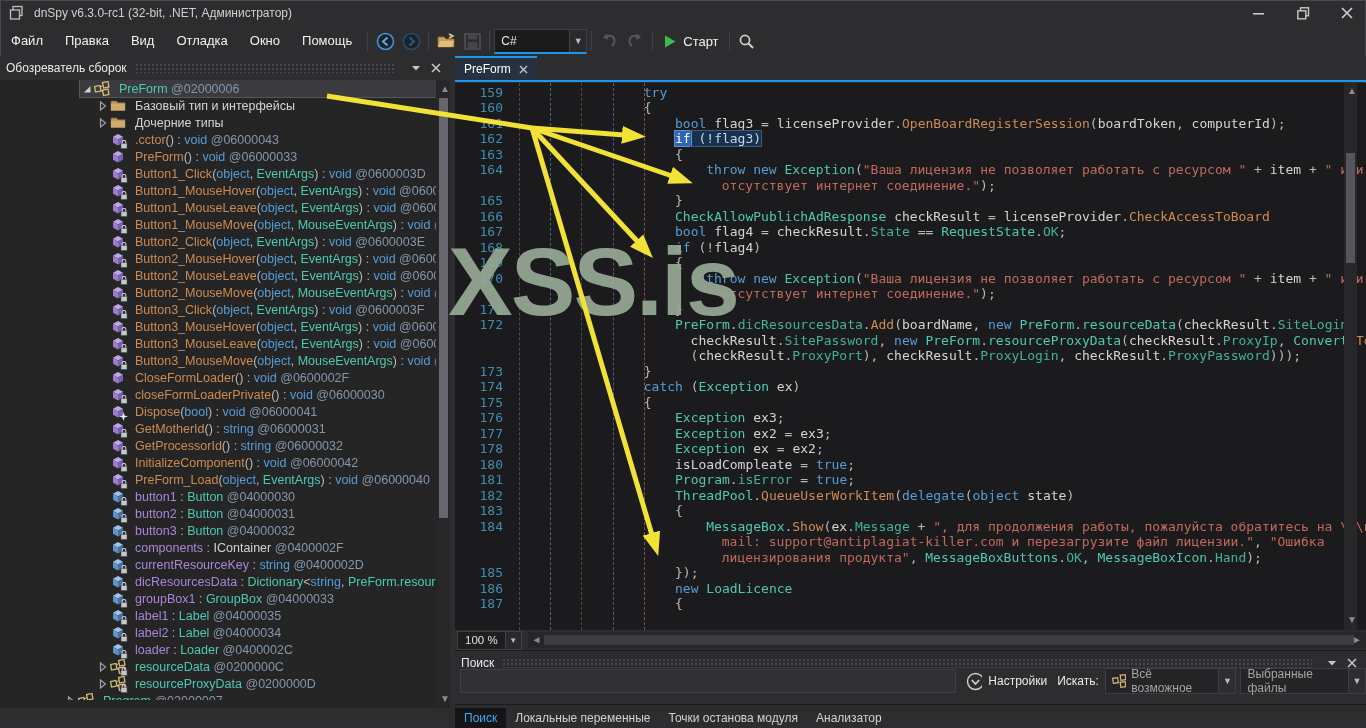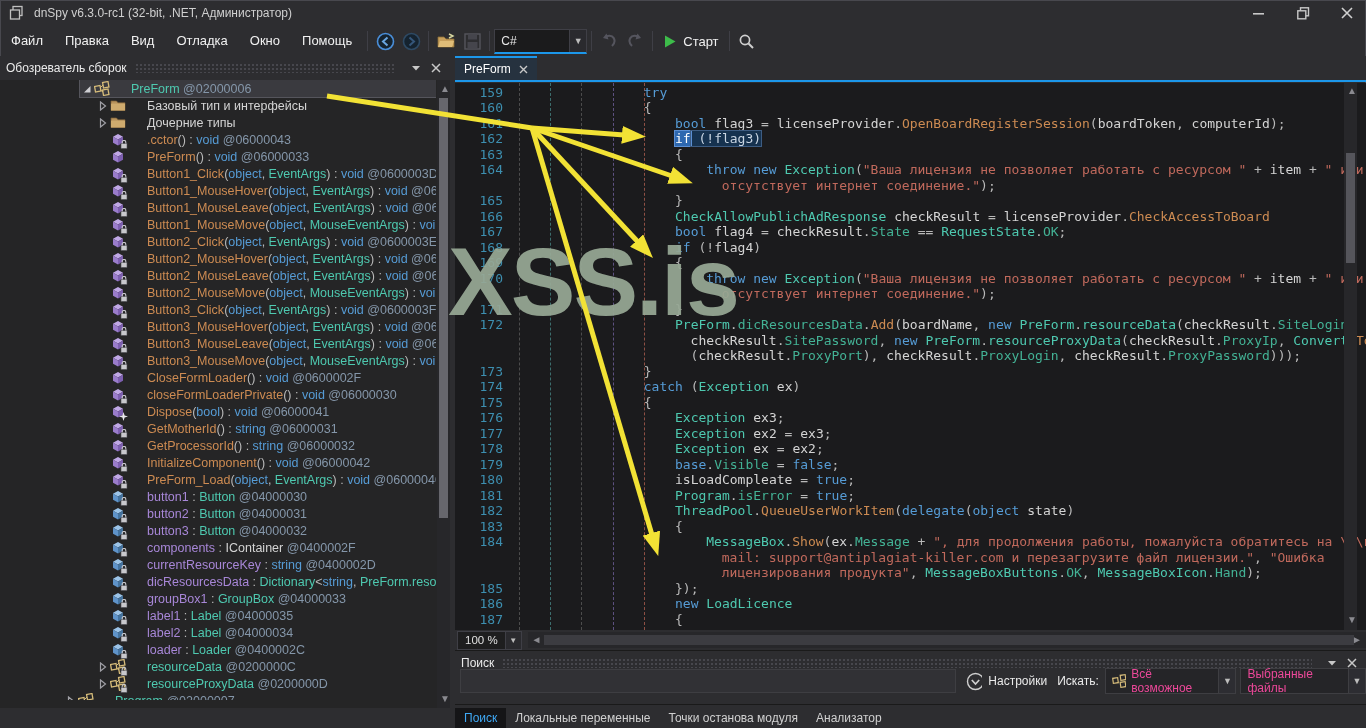--- a/index.html
+++ b/index.html
@@ -24,21 +24,21 @@
   .explorer{position:absolute;left:0;top:56px;width:450px;height:672px;background:#252526;}
   .pane-hdr{height:24px;display:flex;align-items:center;background:#2d2d30;padding:0 6px;font-size:12px;color:#eaeaea;}
   .dot-fill{flex:1;height:10px;margin:0 8px;background-image:radial-gradient(circle,#47474d 1px,transparent 1.3px);background-size:4px 4px;}
   .hicon{width:16px;height:16px;display:flex;align-items:center;justify-content:center;margin-left:4px;cursor:pointer;}
   .tree{position:absolute;left:0;top:24px;width:436px;height:620px;overflow:hidden;background:#252526;}
   .trow{display:flex;height:17px;align-items:center;font-size:12.5px;white-space:nowrap;cursor:pointer;}
   .trow-inner{display:flex;align-items:center;height:17px;flex:1;}
   .trow-inner.sel{background:#3a3a3f;outline:1px solid #55555c;}
   .exp{width:14px;height:14px;flex:0 0 14px;display:flex;align-items:center;justify-content:center;}
   .ticon{width:17px;height:16px;flex:0 0 17px;position:relative;}
-  .tlabel{margin-left:20px;}
+  .tlabel{margin-left:8px;}
   
   .tok-kw{color:#569cd6}.tok-ty,.tok-tt{color:#4ec9b0}.tok-m{color:#cd8b52}
   .tok-s{color:#c0695c}.tok-id{color:#d4d4d4}.tok-pr{color:#43b295}
   .tok-p{color:#b9b9b9}.tok-tf{color:#a887d8}.tok-ta{color:#8496a9}.tok-tx{color:#d4d4d4}
   .tok-selkw{background:#2e68b0;color:#fff;outline:1px solid #5b8fd4;}
   .tok-selrest{background:#16324f;color:#c9d5e2;outline:1px solid #3d5c82;}
   
   .vscroll{position:absolute;background:#27272a;}
   .hscroll{position:absolute;background:#27272a;}
   .thumb{position:absolute;background:#66666c;}
@@ -59,21 +59,21 @@
   .zoomrow{position:absolute;left:455px;top:630px;width:911px;height:20px;background:#2d2d30;display:flex;align-items:center;}
   .zoombox{display:flex;align-items:center;height:17px;margin-left:2px;background:#1e1e1f;border:1px solid #3f3f46;cursor:pointer;}
   .zoombox .zv{font-size:11.5px;color:#e0e0e0;padding:0 7px;}
   .zoombox .carr{width:15px;height:100%;display:flex;align-items:center;justify-content:center;background:#2a2a2e;border-left:1px solid #3f3f46;color:#bdbdbd;font-size:8px;}
   
   .searchpanel{position:absolute;left:455px;top:650px;width:911px;height:78px;background:#2d2d30;border-top:1px solid #1a1a1a;}
   .s-controls{position:absolute;left:0;top:15px;width:911px;height:30px;display:flex;align-items:center;}
   .s-input{width:488px;height:22px;margin-left:5px;background:#313135;border:1px solid #3e3e42;color:#e0e0e0;font-size:12px;padding:0 4px;outline:none;}
   .s-lbl{font-size:12px;color:#eaeaea;margin:0 6px;}
   .s-combo{display:flex;align-items:center;height:24px;background:#252528;border:1px solid #3e3e42;cursor:pointer;}
-  .s-combo .txt{font-size:12px;color:#ec4899;padding:0 6px;display:flex;align-items:center;gap:5px;}
+  .s-combo .txt{font-size:12px;color:#a3a3a3;padding:0 6px;display:flex;align-items:center;gap:5px;}
   .s-combo .carr{width:16px;height:100%;display:flex;align-items:center;justify-content:center;border-left:1px solid #3e3e42;color:#bdbdbd;font-size:9px;background:#2d2d32;}
   .s-tabs{position:absolute;left:0;top:53px;width:911px;height:25px;display:flex;align-items:center;background:#2d2d30;border-top:1px solid #1a1a1a;}
   .s-tab{padding:3px 9px;font-size:12px;color:#d0d0d0;cursor:pointer;}
   .s-tab.active{background:#151517;color:#3fa9f5;}
   .bottom-left{position:absolute;left:0;top:708px;width:450px;height:20px;background:#2d2d30;}
   
   .watermark{position:absolute;left:448px;top:226px;font-size:97px;font-weight:bold;letter-spacing:-2px;
              color:rgba(151,168,148,0.93);font-family:"Liberation Sans",sans-serif;z-index:5;pointer-events:none;}
   #arrows{position:absolute;left:0;top:0;z-index:6;pointer-events:none;}
   .splitter{position:absolute;left:450px;top:56px;width:5px;height:672px;background:#2d2d30;cursor:ew-resize;}
@@ -810,21 +810,20 @@
         <div class="cline"><span class="ln">171</span><span class="ctext" style="padding-left:162.0px"><span class="tok-p">}</span></span></div>
         <div class="cline"><span class="ln">172</span><span class="ctext" style="padding-left:162.0px"><span class="tok-ty">PreForm</span><span class="tok-p">.</span><span class="tok-pr">dicResourcesData</span><span class="tok-p">.</span><span class="tok-m">Add</span><span class="tok-p">(</span><span class="tok-id">boardName</span><span class="tok-p">, </span><span class="tok-kw">new</span><span class="tok-p"> </span><span class="tok-ty">PreForm</span><span class="tok-p">.</span><span class="tok-ty">resourceData</span><span class="tok-p">(</span><span class="tok-id">checkResult</span><span class="tok-p">.</span><span class="tok-pr">SiteLogin</span><span class="tok-p">,</span></span></div>
         <div class="cline"><span class="ln"></span><span class="ctext" style="padding-left:177.6px"><span class="tok-id">checkResult</span><span class="tok-p">.</span><span class="tok-pr">SitePassword</span><span class="tok-p">, </span><span class="tok-kw">new</span><span class="tok-p"> </span><span class="tok-ty">PreForm</span><span class="tok-p">.</span><span class="tok-ty">resourceProxyData</span><span class="tok-p">(</span><span class="tok-id">checkResult</span><span class="tok-p">.</span><span class="tok-pr">ProxyIp</span><span class="tok-p">, </span><span class="tok-ty">Convert</span><span class="tok-p">.</span><span class="tok-m">ToInt32</span></span></div>
         <div class="cline"><span class="ln"></span><span class="ctext" style="padding-left:177.6px"><span class="tok-p">(</span><span class="tok-id">checkResult</span><span class="tok-p">.</span><span class="tok-pr">ProxyPort</span><span class="tok-p">), </span><span class="tok-id">checkResult</span><span class="tok-p">.</span><span class="tok-pr">ProxyLogin</span><span class="tok-p">, </span><span class="tok-id">checkResult</span><span class="tok-p">.</span><span class="tok-pr">ProxyPassword</span><span class="tok-p">)));</span></span></div>
         <div class="cline"><span class="ln">173</span><span class="ctext" style="padding-left:130.8px"><span class="tok-p">}</span></span></div>
         <div class="cline"><span class="ln">174</span><span class="ctext" style="padding-left:130.8px"><span class="tok-kw">catch</span><span class="tok-p"> (</span><span class="tok-ty">Exception</span><span class="tok-id"> ex</span><span class="tok-p">)</span></span></div>
         <div class="cline"><span class="ln">175</span><span class="ctext" style="padding-left:130.8px"><span class="tok-p">{</span></span></div>
         <div class="cline"><span class="ln">176</span><span class="ctext" style="padding-left:162.0px"><span class="tok-ty">Exception</span><span class="tok-id"> ex3</span><span class="tok-p">;</span></span></div>
         <div class="cline"><span class="ln">177</span><span class="ctext" style="padding-left:162.0px"><span class="tok-ty">Exception</span><span class="tok-id"> ex2 </span><span class="tok-p">= </span><span class="tok-id">ex3</span><span class="tok-p">;</span></span></div>
         <div class="cline"><span class="ln">178</span><span class="ctext" style="padding-left:162.0px"><span class="tok-ty">Exception</span><span class="tok-id"> ex </span><span class="tok-p">= </span><span class="tok-id">ex2</span><span class="tok-p">;</span></span></div>
-        <div class="cline"><span class="ln">179</span><span class="ctext" style="padding-left:162.0px"><span class="tok-kw">base</span><span class="tok-p">.</span><span class="tok-pr">Visible</span><span class="tok-p"> = </span><span class="tok-kw">false</span><span class="tok-p">;</span></span></div>
         <div class="cline"><span class="ln">180</span><span class="ctext" style="padding-left:162.0px"><span class="tok-id">isLoadCompleate</span><span class="tok-p"> = </span><span class="tok-kw">true</span><span class="tok-p">;</span></span></div>
         <div class="cline"><span class="ln">181</span><span class="ctext" style="padding-left:162.0px"><span class="tok-ty">Program</span><span class="tok-p">.</span><span class="tok-pr">isError</span><span class="tok-p"> = </span><span class="tok-kw">true</span><span class="tok-p">;</span></span></div>
         <div class="cline"><span class="ln">182</span><span class="ctext" style="padding-left:162.0px"><span class="tok-ty">ThreadPool</span><span class="tok-p">.</span><span class="tok-m">QueueUserWorkItem</span><span class="tok-p">(</span><span class="tok-kw">delegate</span><span class="tok-p">(</span><span class="tok-kw">object</span><span class="tok-id"> state</span><span class="tok-p">)</span></span></div>
         <div class="cline"><span class="ln">183</span><span class="ctext" style="padding-left:162.0px"><span class="tok-p">{</span></span></div>
         <div class="cline"><span class="ln">184</span><span class="ctext" style="padding-left:193.2px"><span class="tok-ty">MessageBox</span><span class="tok-p">.</span><span class="tok-m">Show</span><span class="tok-p">(</span><span class="tok-id">ex</span><span class="tok-p">.</span><span class="tok-pr">Message</span><span class="tok-p"> + </span><span class="tok-s">", для продолжения работы, пожалуйста обратитесь на \r\nE-</span></span></div>
         <div class="cline"><span class="ln"></span><span class="ctext" style="padding-left:208.8px"><span class="tok-s">mail: support@antiplagiat-killer.com и перезагрузите файл лицензии."</span><span class="tok-p">, </span><span class="tok-s">"Ошибка</span></span></div>
         <div class="cline"><span class="ln"></span><span class="ctext" style="padding-left:208.8px"><span class="tok-s">лицензирования продукта"</span><span class="tok-p">, </span><span class="tok-ty">MessageBoxButtons</span><span class="tok-p">.</span><span class="tok-pr">OK</span><span class="tok-p">, </span><span class="tok-ty">MessageBoxIcon</span><span class="tok-p">.</span><span class="tok-pr">Hand</span><span class="tok-p">);</span></span></div>
         <div class="cline"><span class="ln">185</span><span class="ctext" style="padding-left:162.0px"><span class="tok-p">});</span></span></div>
         <div class="cline"><span class="ln">186</span><span class="ctext" style="padding-left:162.0px"><span class="tok-kw">new</span><span class="tok-ty"> LoadLicence</span></span></div>
         <div class="cline"><span class="ln">187</span><span class="ctext" style="padding-left:162.0px"><span class="tok-p">{</span></span></div>

